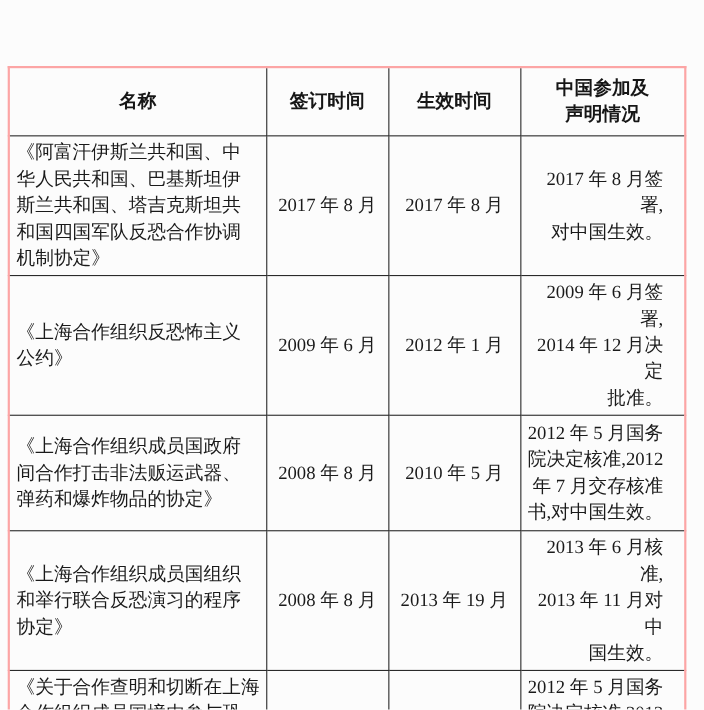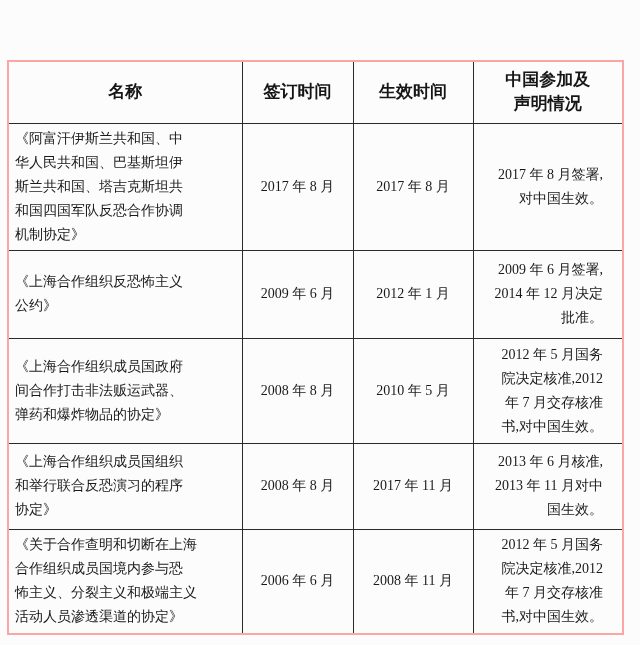--- a/index.html
+++ b/index.html
@@ -57,21 +57,21 @@
   th {
     font-family: "Liberation Sans", "DejaVu Sans", sans-serif;
     font-weight: 700;
     font-size: 17px;
     text-align: center;
     white-space: pre-line;
     line-height: 24px;
     color: #161616;
   }
   td {
-    font-size: 14px;
+    font-size: 17px;
     line-height: 24px;
     font-family: Liberation Serif, serif;
   }
   td.name-cell {
     text-align: left;
     padding: 3px 4px 3px 6px;
     white-space: pre-line;
   }
   td.date-cell {
     text-align: center;
@@ -136,21 +136,21 @@
         <td class="status-cell">2012 年 5 月国务
 院决定核准,2012
 年 7 月交存核准
 书,对中国生效。</td>
       </tr>
       <tr>
         <td class="name-cell">《上海合作组织成员国组织
 和举行联合反恐演习的程序
 协定》</td>
         <td class="date-cell">2008 年 8 月</td>
-        <td class="date-cell">2017 年 11 月</td>
+        <td class="date-cell">2013 年 19 月</td>
         <td class="status-cell">2013 年 6 月核准,
 2013 年 11 月对中
 国生效。</td>
       </tr>
       <tr>
         <td class="name-cell">《关于合作查明和切断在上海
 合作组织成员国境内参与恐
 怖主义、分裂主义和极端主义
 活动人员渗透渠道的协定》</td>
         <td class="date-cell">2006 年 6 月</td>

